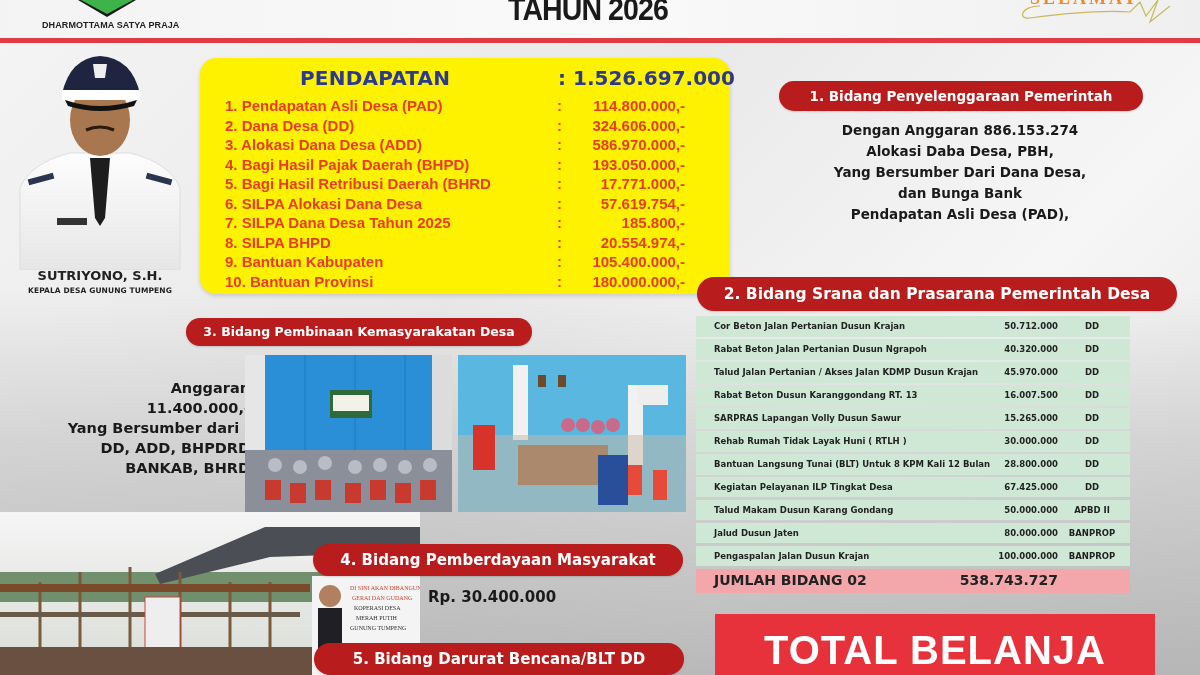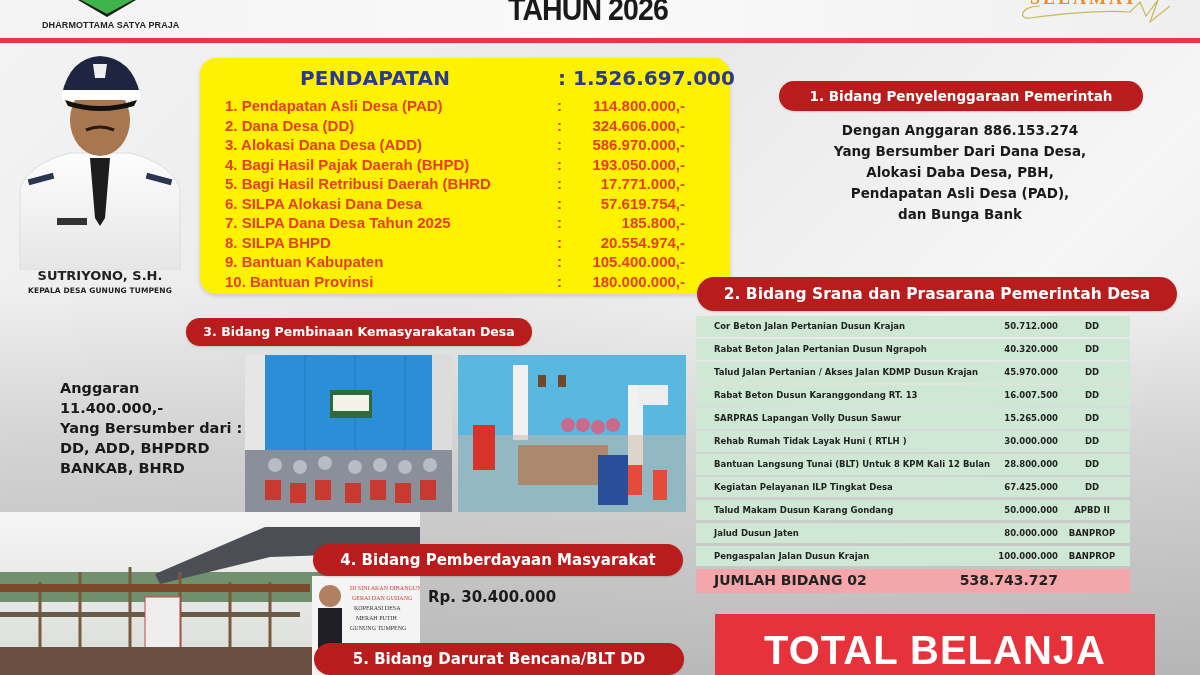--- a/index.html
+++ b/index.html
@@ -45,21 +45,21 @@
   .b2-table { left:696px; top:316px; width:434px; }
   .b2-row { position:relative; height:20.6px; margin-bottom:2.4px; background:#cfe8d6; font-size:8.5px; font-weight:bold; color:#222; }
   .b2-row .desc { position:absolute; left:18px; top:5px; white-space:nowrap; }
   .b2-row .amt { position:absolute; right:72px; top:5px; text-align:right; }
   .b2-row .src { position:absolute; right:10px; width:56px; top:5px; text-align:center; }
   .b2-total { position:relative; height:24px; background:#f3a7ab; font-size:14px; font-weight:900; color:#222; }
   .b2-total .lbl { position:absolute; left:18px; top:3px; }
   .b2-total .amt { position:absolute; right:72px; top:3px; }
 
   .p3 { left:186px; top:318px; width:346px; height:28px; line-height:28px; font-size:12.5px; }
-  .b3-text { left:60px; top:378px; width:190px; text-align:left; font-size:14.5px; font-weight:bold; color:#1a1a1a; line-height:20px; }
+  .b3-text { left:60px; top:378px; width:190px; text-align:right; font-size:14.5px; font-weight:bold; color:#1a1a1a; line-height:20px; }
   .photo1 { left:245px; top:355px; width:207px; height:157px; }
   .photo2 { left:458px; top:355px; width:228px; height:157px; }
 
   .construction { left:0; top:512px; width:420px; height:163px; }
   .banner { left:312px; top:576px; width:108px; height:99px; }
 
   .p4 { left:313px; top:544px; width:370px; height:32px; line-height:32px; font-size:15px; }
   .b4-amount { left:428px; top:588px; font-size:15px; font-weight:bold; color:#1a1a1a; }
   .p5 { left:314px; top:643px; width:370px; height:32px; line-height:32px; font-size:15px; }
 
@@ -159,24 +159,24 @@
   </div>
 <div class="rev-row" style="top:272.5px">
     <span class="lbl">10. Bantuan Provinsi</span>
     <span class="colon">:</span>
     <span class="val">180.000.000,-</span>
   </div>
 
 <div class="pill p1">1. Bidang Penyelenggaraan Pemerintah</div>
 <div class="abs b1-text">
   <div>Dengan Anggaran 886.153.274</div>
+  <div>Alokasi Daba Desa, PBH,</div>
   <div>Yang Bersumber Dari Dana Desa,</div>
-  <div>Alokasi Daba Desa, PBH,</div>
+  <div>dan Bunga Bank</div>
   <div>Pendapatan Asli Desa (PAD),</div>
-  <div>dan Bunga Bank</div>
 </div>
 
 <div class="pill p2">2. Bidang Srana dan Prasarana Pemerintah Desa</div>
 <div class="abs b2-table">
   <div class="b2-row">
       <span class="desc">Cor Beton Jalan Pertanian Dusun Krajan</span>
       <span class="amt">50.712.000</span>
       <span class="src">DD</span>
     </div>
   <div class="b2-row">

